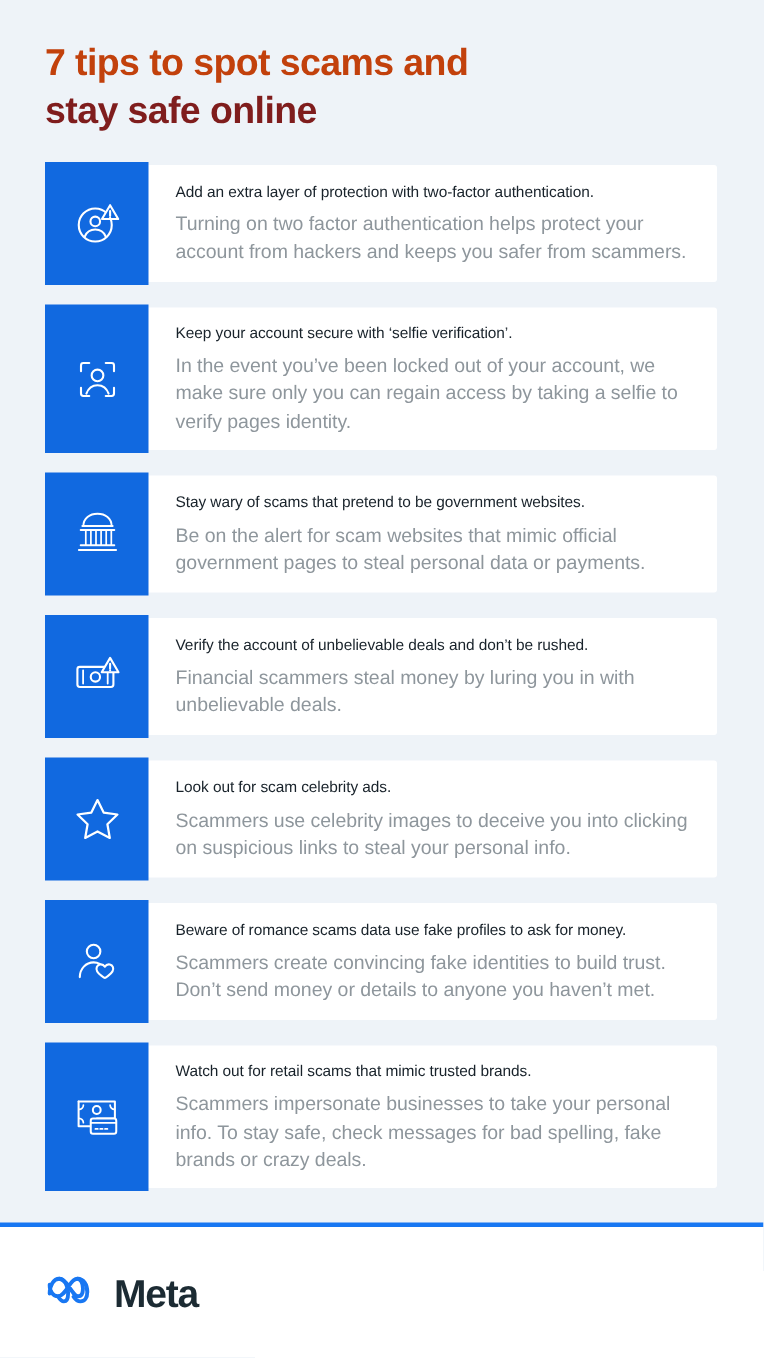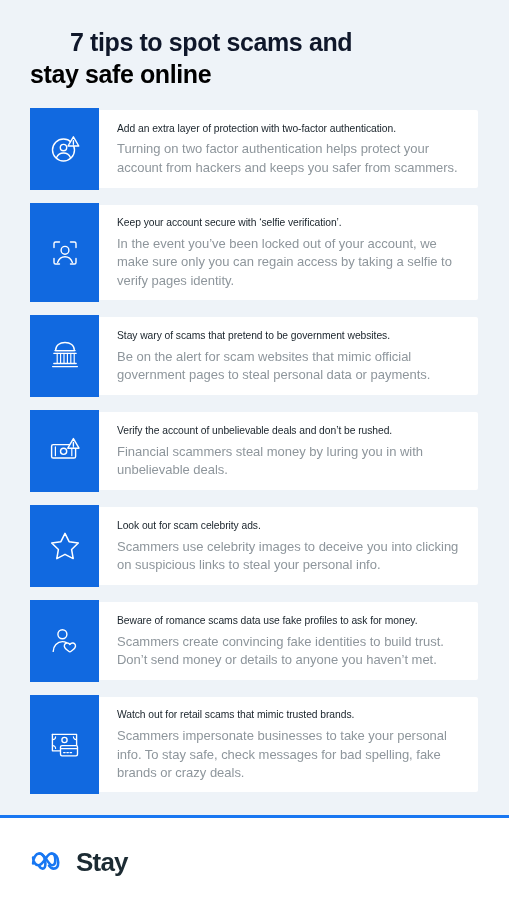--- a/index.html
+++ b/index.html
@@ -13,22 +13,22 @@
   }
 
   
   .header { padding:26px 30px 0 30px; }
   .title {
     font-size:25px;
     font-weight:bold;
     line-height:1.28;
     letter-spacing:-0.4px;
   }
-  .title-line1 { color:#0f172a; display:block;margin-left:40px; }
-  .title-line2 { color:#000000; display:block; }
+  .title-line1 { color:#c2410c; display:block; }
+  .title-line2 { color:#7f1d1d; display:block; }
 
   
   .tips { margin-top:18px; padding:0 31px 0 30px; }
 
   .tip {
     position:relative;
     display:flex;
     align-items:stretch;
     margin-bottom:13px;
     min-height:82px;
@@ -236,15 +236,15 @@
 <div class="footer-rule"></div>
 <div class="footer">
   <div class="meta-logo">
     <span>
       <svg width="37" height="24" viewBox="0 0 37 24" fill="none" stroke="#1877f2" stroke-width="2.6" stroke-linecap="round">
         <path d="M3.1 15.4c0-5.6 2.8-9.9 6.3-9.9 2.3 0 4 1.6 6.4 5.1 2.9 4.2 4.3 6.6 6.3 6.6 1.9 0 3.2-1.8 3.2-5.2 0-3.9-1.6-6.5-3.8-6.5-1.9 0-3.5 1.6-5.6 4.8-2.6 4-4.6 6.9-7.4 6.9-2.9 0-5.4-3-5.4-7.7"></path>
         <path d="M9.4 5.5c3.5 0 6 4.3 6 9.9 0 3.1-1 5.2-2.8 5.2-1.7 0-2.6-1.1-3.8-3.2"></path>
         <path d="M21.8 5.5c3.7 0 6.4 3.7 6.4 8.9 0 3.9-1.8 6.2-4.6 6.2-1.8 0-3.1-.9-4.6-3.1"></path>
       </svg>
     </span>
-    <span class="meta-word">Stay</span>
+    <span class="meta-word">Meta</span>
   </div>
 </div>
 
 </body></html>

